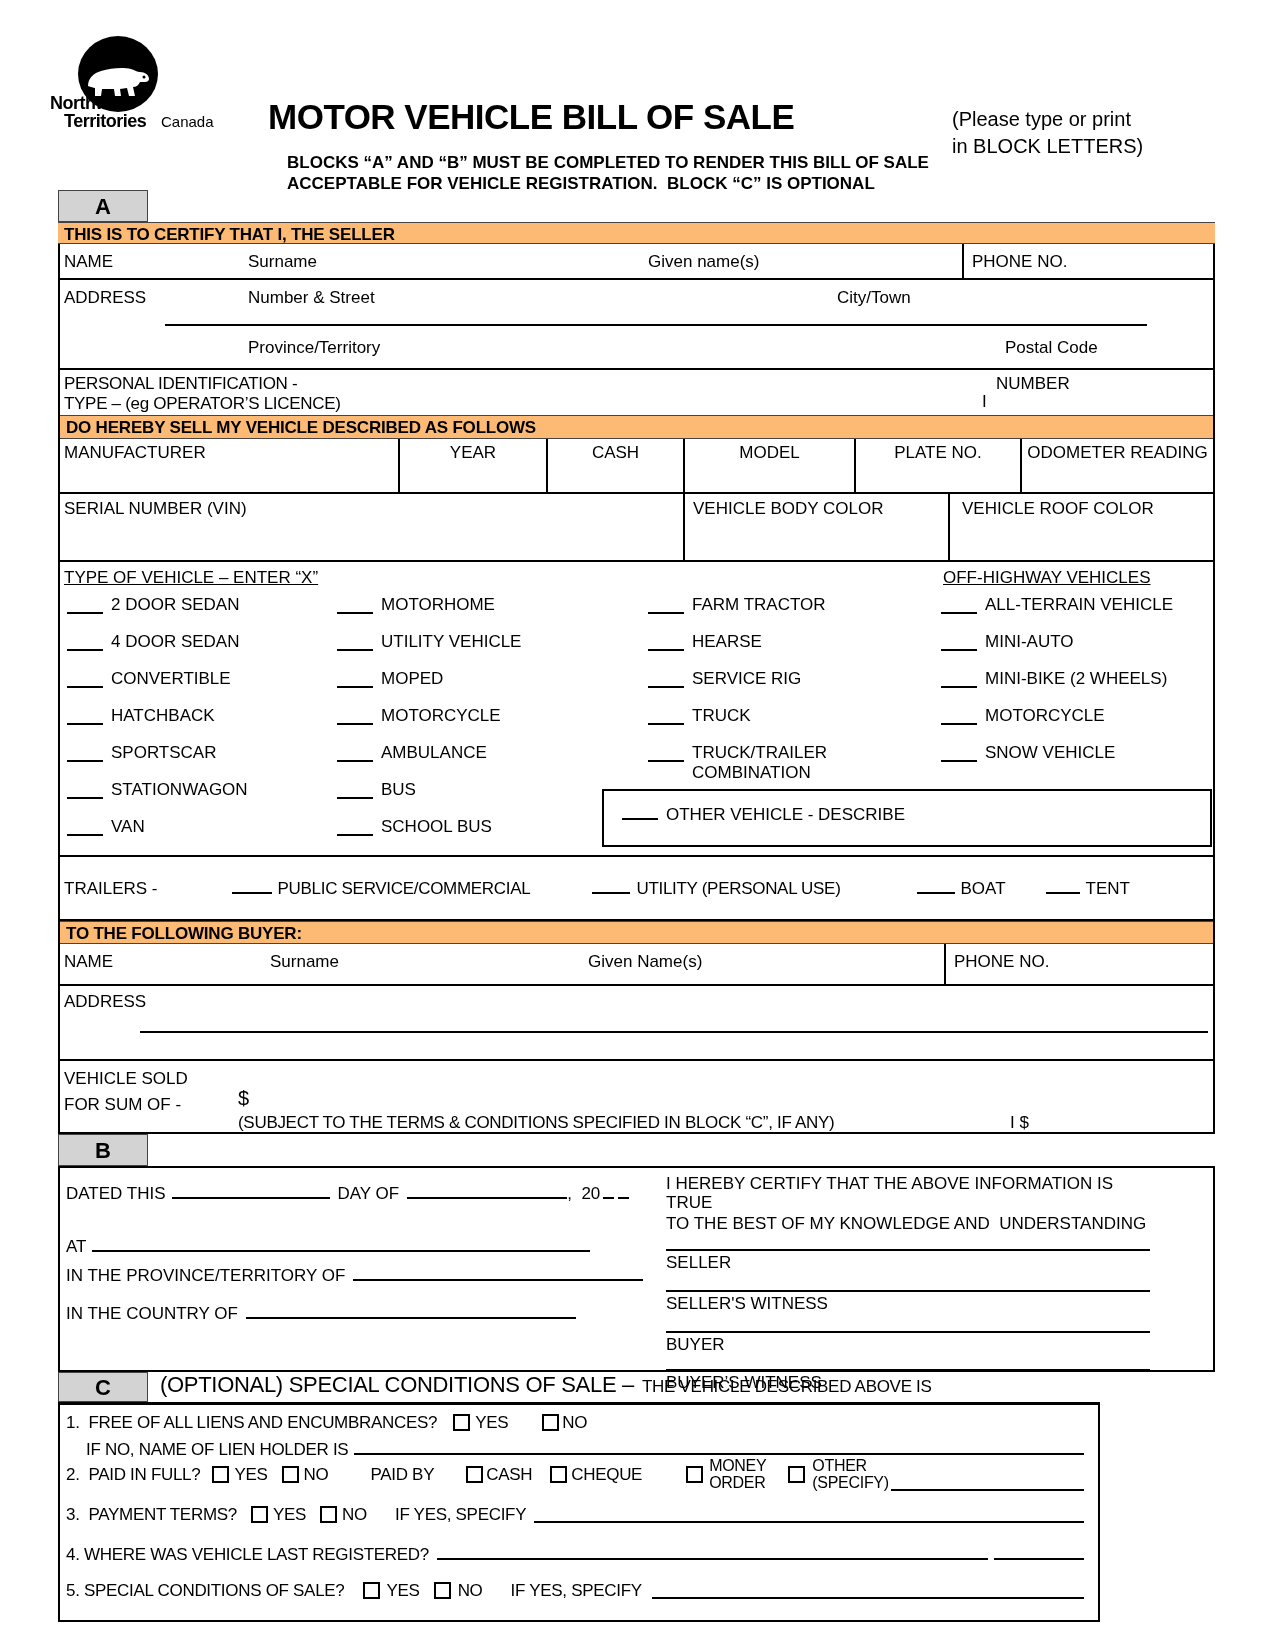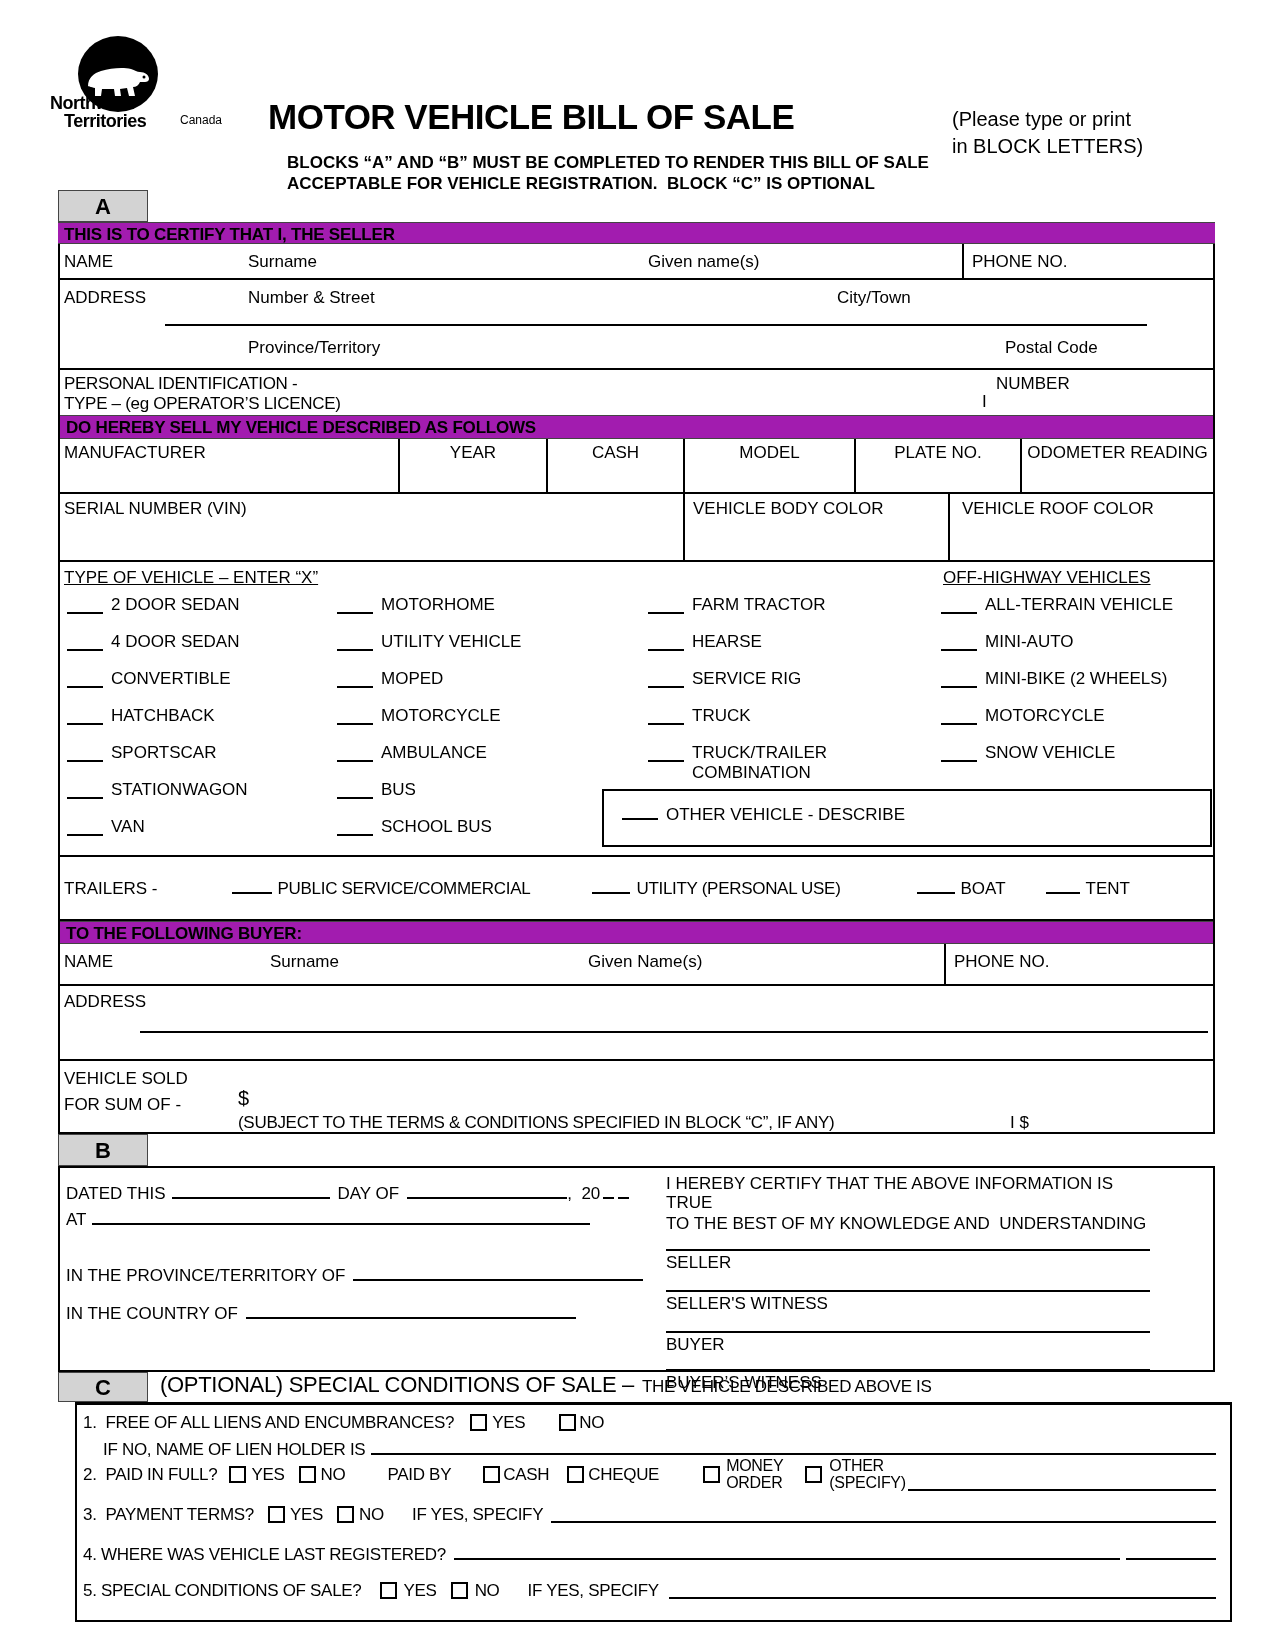--- a/index.html
+++ b/index.html
@@ -3,21 +3,21 @@
 <meta charset="utf-8">
 <style>
   html,body{margin:0;padding:0;background:#e8e8e8;}
   .page{position:relative;width:1275px;height:1650px;background:#fff;margin:0 auto;
         font-family:"Liberation Sans","DejaVu Sans",sans-serif;color:#000;overflow:hidden;}
   .abs{position:absolute;}
   [data-bind]{white-space:pre-wrap;}
   .lbl{font-size:17px;line-height:19px;}
   .cond{letter-spacing:-0.3px;}
   .b{font-weight:bold;}
-  .bar{background:#a21caf;border-top:1px solid #444;border-bottom:1px solid #444;
+  .bar{background:#fdba74;border-top:1px solid #444;border-bottom:1px solid #444;
        font-weight:bold;font-size:17px;letter-spacing:-0.2px;padding:2px 0 0 6px;box-sizing:border-box;}
   .tab{background:#d3d3d3;border:1px solid #444;font-weight:bold;font-size:22px;
        text-align:center;box-sizing:border-box;}
   .blank{display:inline-block;border-bottom:2px solid #000;height:15px;vertical-align:baseline;}
   .rule{border-top:2px solid #000;}
   .cb{display:inline-block;width:13px;height:13px;border:2px solid #000;flex:none;}
   .row{position:absolute;left:0;right:0;box-sizing:border-box;}
   .bb{border-bottom:2px solid #000;}
   .cellsplit{position:absolute;top:0;bottom:0;border-left:2px solid #000;}
   .flexline{display:flex;align-items:baseline;}
@@ -37,21 +37,21 @@
 
   <div class="abs" style="left:72px;top:34px;width:92px;height:82px;">
     <svg width="92" height="82" viewBox="0 0 92 82">
       <ellipse cx="46" cy="40" rx="40" ry="38" fill="#000"></ellipse>
       <path fill="#fff" d="M16 52 c0 -8 6 -13 13 -15 c10 -3 22 -4 30 -2 c4 1 6 3 9 3 c5 0 9 3 9 7 c0 2 -2 3 -4 3 l-5 0 c-1 3 -4 5 -7 5 l2 9 l-6 0 l-2 -8 l-7 1 l1 7 l-6 0 l-1 -7 l-12 0 l-1 7 l-6 0 l0 -8 c-4 -1 -7 -2 -7 -2 z"></path>
       <circle cx="72" cy="43" r="1.5" fill="#000"></circle>
     </svg>
   </div>
   <div class="abs b" style="left:50px;top:96px;font-size:18px;line-height:15px;letter-spacing:-0.5px;" data-bind="header.logo.line1">Northwest</div>
   <div class="abs b" style="left:64px;top:112px;font-size:18px;line-height:18px;letter-spacing:-0.5px;" data-bind="header.logo.line2">Territories</div>
-  <div class="abs" style="left:180px;top:113px;font-size:12px;" data-bind="header.logo.country">Canada</div>
+  <div class="abs" style="left:161px;top:113px;font-size:15px;" data-bind="header.logo.country">Canada</div>
 
   <div class="abs b" style="left:268px;top:97px;font-size:35px;letter-spacing:-0.5px;" data-bind="header.title">MOTOR VEHICLE BILL OF SALE</div>
 
   <div class="abs" style="left:952px;top:106px;font-size:20px;line-height:27px;">
     <div data-bind="header.print_note_line1">(Please type or print</div>
     <div data-bind="header.print_note_line2">in BLOCK LETTERS)</div>
   </div>
 
   <div class="abs b" style="left:287px;top:152px;font-size:17px;line-height:21px;">
     <div data-bind="header.instruction_line1">BLOCKS “A” AND “B” MUST BE COMPLETED TO RENDER THIS BILL OF SALE</div>
@@ -292,21 +292,21 @@
     <div class="abs flexline" style="left:6px;top:14px;">
       <span class="lbl" data-bind="block_b.dated_prefix">DATED THIS</span>
       <span class="blank" style="width:158px;margin-left:6px;"></span>
       <span class="lbl" style="margin-left:8px;" data-bind="block_b.dated_mid">DAY OF</span>
       <span class="blank" style="width:160px;margin-left:8px;"></span>
       <span class="lbl" data-bind="block_b.dated_year">,  20</span>
       <span class="blank" style="width:11px;margin-left:3px;"></span>
       <span class="blank" style="width:11px;margin-left:4px;"></span>
     </div>
 
-    <div class="abs flexline" style="left:6px;top:40px;">
+    <div class="abs flexline" style="left:6px;top:67px;">
       <span class="lbl" data-bind="block_b.at_label">AT</span>
       <span class="blank" style="width:498px;margin-left:6px;"></span>
     </div>
 
     <div class="abs flexline" style="left:6px;top:96px;">
       <span class="lbl" data-bind="block_b.province_label">IN THE PROVINCE/TERRITORY OF</span>
       <span class="blank" style="width:290px;margin-left:8px;"></span>
     </div>
 
     <div class="abs" style="left:606px;top:0;width:490px;">
@@ -327,21 +327,21 @@
       <span class="blank" style="width:330px;margin-left:8px;"></span>
     </div>
   </div>
 
   <div class="abs tab" style="left:58px;top:1372px;width:90px;height:30px;line-height:30px;" data-bind="block_c.tab_label">C</div>
   <div class="abs flexline" style="left:160px;top:1372px;height:30px;align-items:baseline;">
     <span class="cond" style="font-size:22px;" data-bind="block_c.title_main">(OPTIONAL) SPECIAL CONDITIONS OF SALE –</span>
     <span class="lbl cond" style="margin-left:8px;" data-bind="block_c.title_tail">THE VEHICLE DESCRIBED ABOVE IS</span>
   </div>
 
-  <div class="abs" style="left:75px;top:1402px;width:1157px;height:220px;border:2px solid #000;border-top:3px solid #000;box-sizing:border-box;">
+  <div class="abs" style="left:58px;top:1402px;width:1042px;height:220px;border:2px solid #000;border-top:3px solid #000;box-sizing:border-box;">
 
     <div class="abs cflex" style="left:6px;top:8px;right:14px;">
       <span class="lbl cond" data-bind="block_c.item1.q">1.  FREE OF ALL LIENS AND ENCUMBRANCES?</span>
       <span class="cb" style="margin-left:16px;"></span>
       <span class="lbl cond" style="margin-left:5px;" data-bind="block_c.item1.yes">YES</span>
       <span class="cb" style="margin-left:34px;"></span>
       <span class="lbl cond" style="margin-left:3px;" data-bind="block_c.item1.no">NO</span>
     </div>
     <div class="abs flexline" style="left:26px;top:33px;right:14px;">
       <span class="lbl cond" data-bind="block_c.item1.followup">IF NO, NAME OF LIEN HOLDER IS</span>

